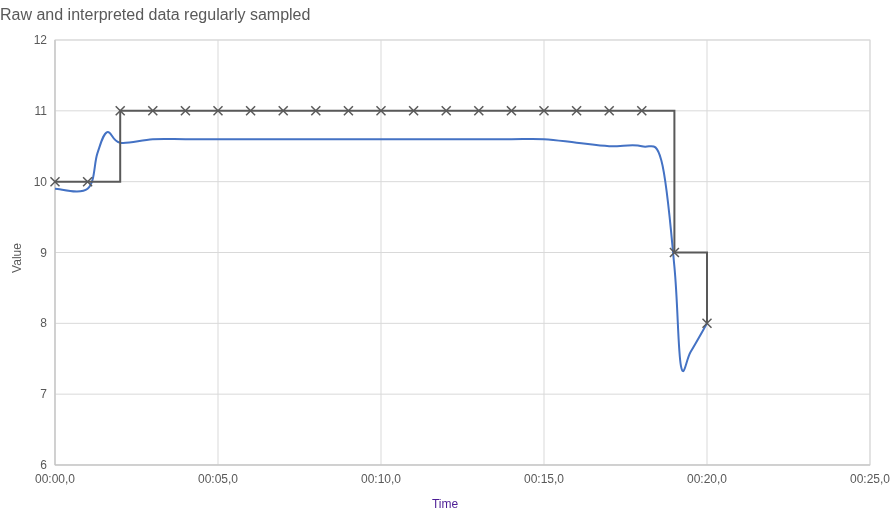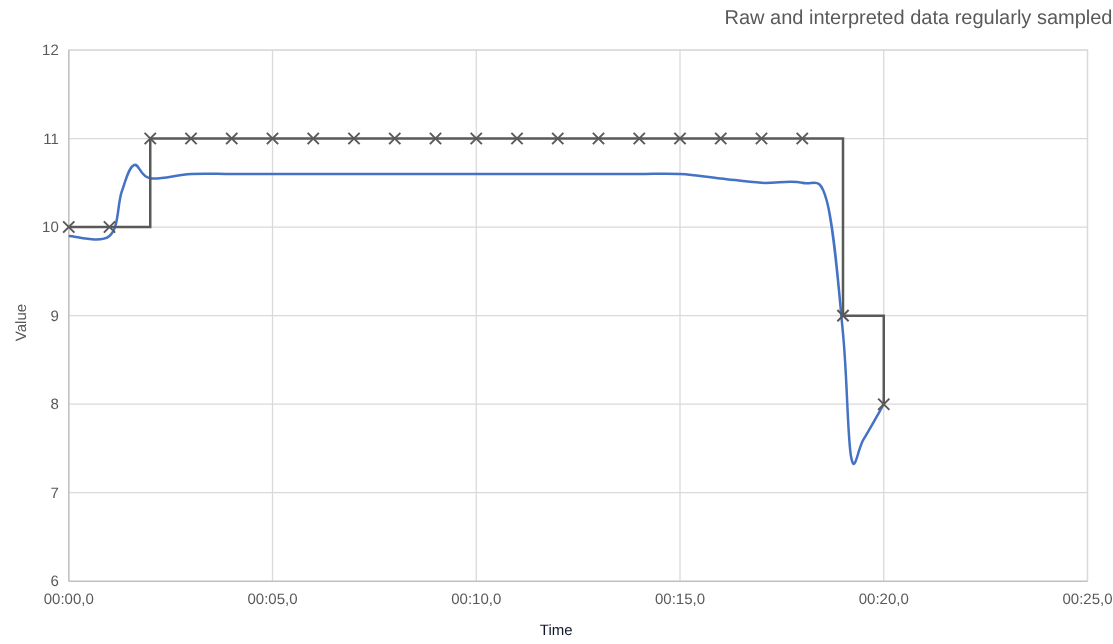--- a/index.html
+++ b/index.html
@@ -15,41 +15,41 @@
   .chart-wrap {
     position: relative;
     width: 890px;
     height: 515px;
   }
   .chart-title {
     position: absolute;
     top: 6px;
     left: 0;
     width: 890px;
-    text-align: right;
+    text-align: left;
     font-size: 16px;
     color: #595959;
   }
   .ylabel {
     position: absolute;
     left: 2px;
     top: 50%;
     transform: translateY(-50%) rotate(-90deg);
     transform-origin: center;
     font-size: 12px;
     color: #595959;
   }
   .xlabel {
     position: absolute;
     bottom: 4px;
     left: 0;
     width: 890px;
     text-align: center;
     font-size: 12px;
-    color: #0f172a;
+    color: #4c1d95;
   }
   svg {
     position: absolute;
     left: 0;
     top: 0;
   }
   .plot-border { fill:none; stroke:#d9d9d9; stroke-width:1; }
   .grid-line   { stroke:#d9d9d9; stroke-width:1; }
   .axis-line   { stroke:#bfbfbf; stroke-width:1; }
   .tick-text   { font-size:12px; fill:#595959; }

